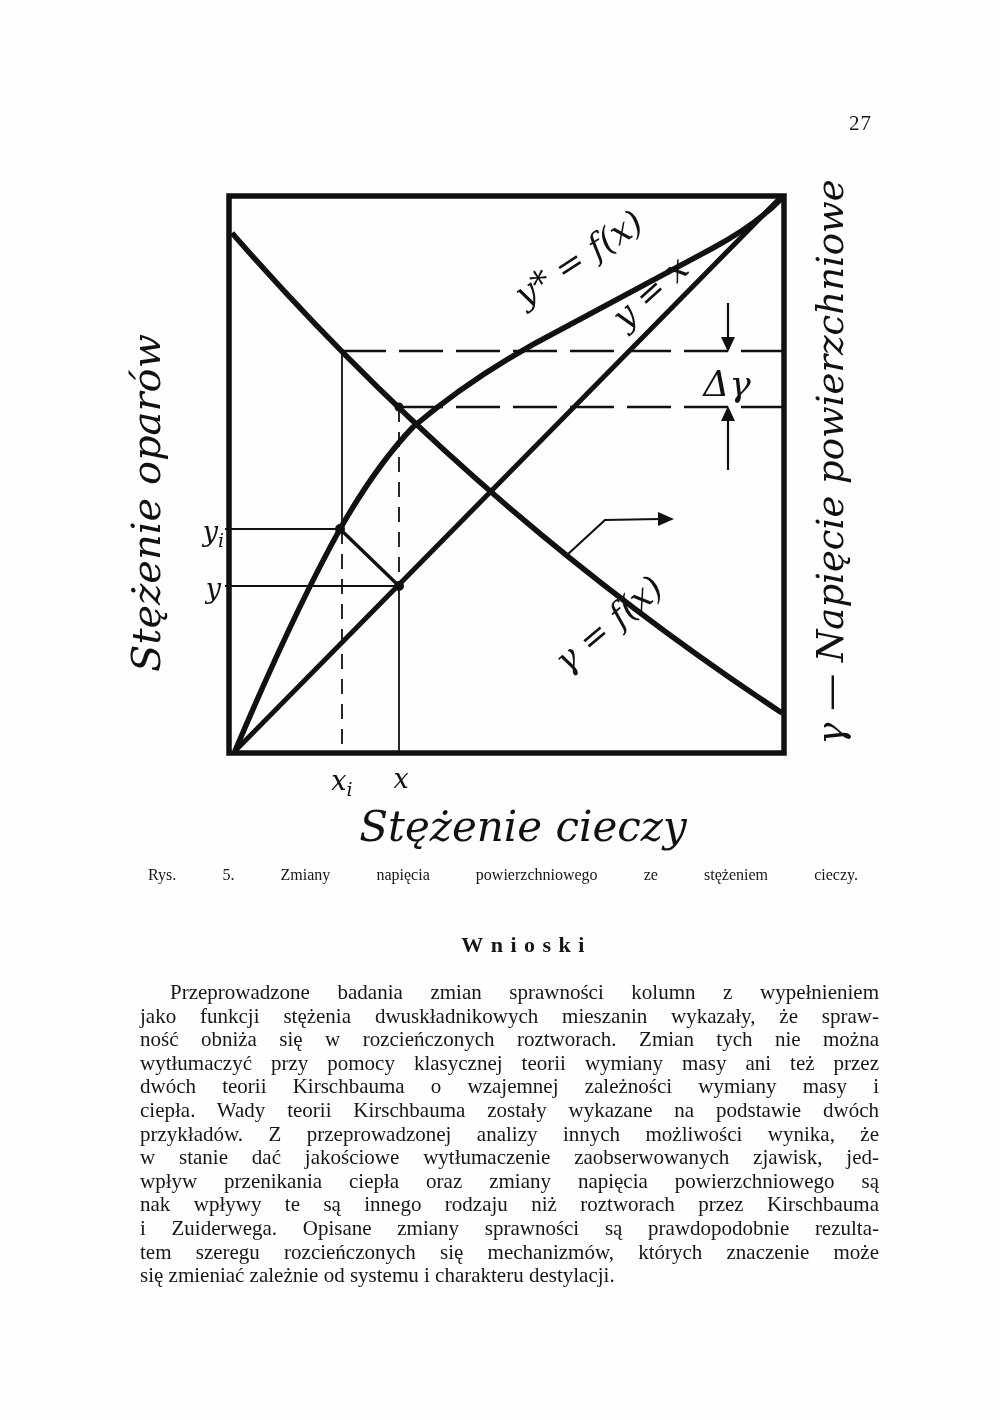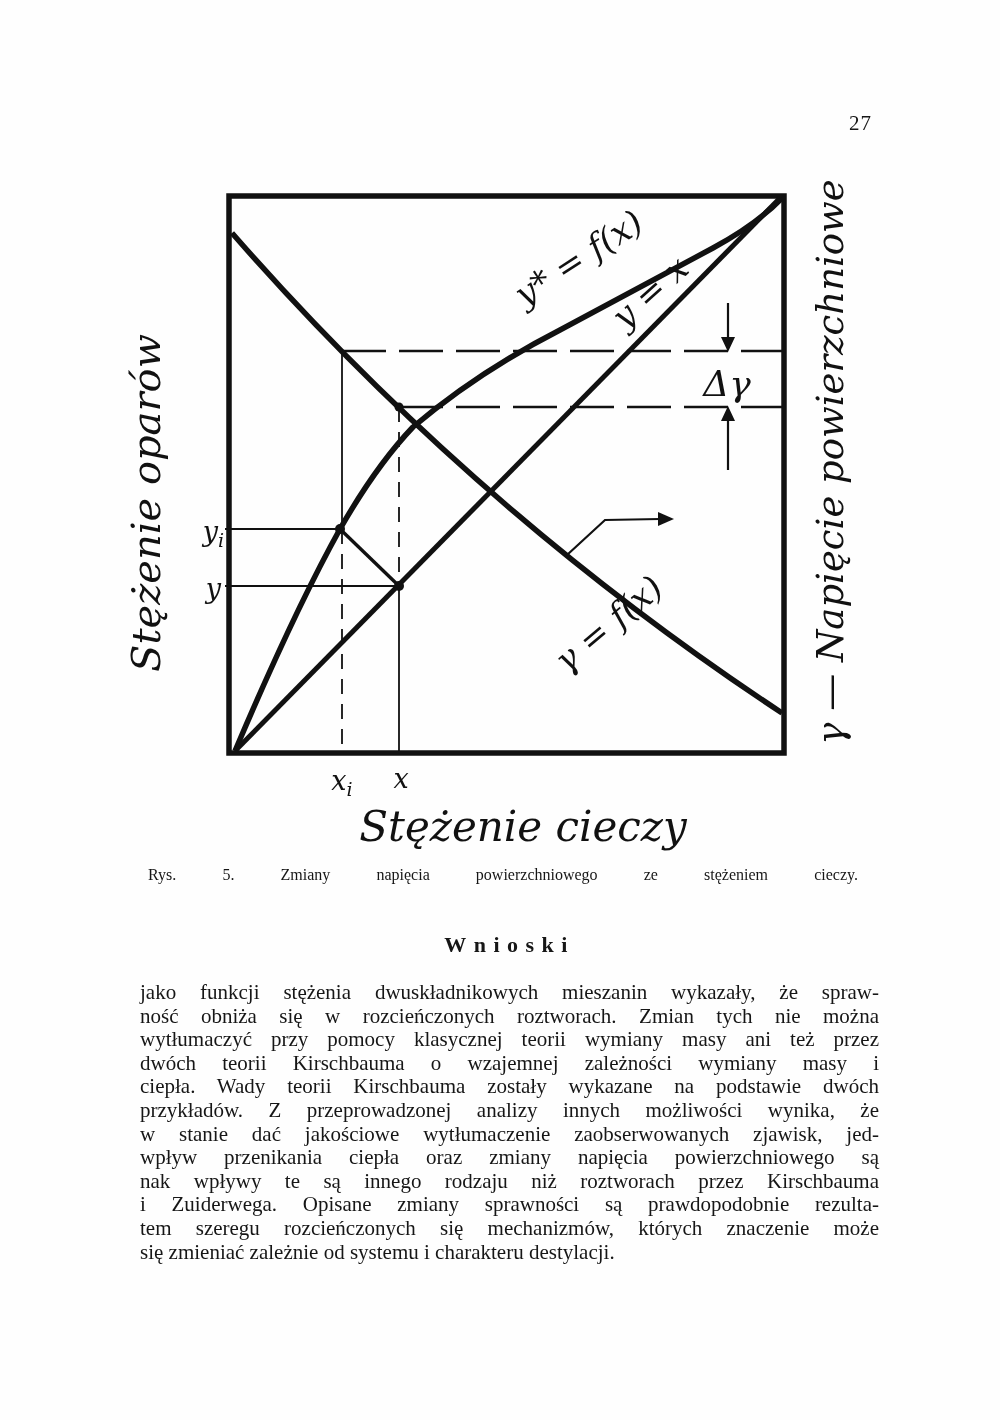--- a/index.html
+++ b/index.html
@@ -18,21 +18,21 @@
   }
   .figure-svg{position:absolute;left:100px;top:140px;}
   .script{font-family:"DejaVu Serif", serif;font-style:italic;fill:#111;}
   .caption{
     position:absolute;left:148px;top:861px;width:710px;
     font-size:16px;line-height:27px;
     text-align:justify;text-align-last:justify;
     word-spacing:6px;
   }
   .section-heading{
-    position:absolute;left:140px;top:932px;width:739px;
+    position:absolute;left:157px;top:932px;width:739px;
     font-size:22px;font-weight:bold;text-align:center;
     letter-spacing:0.34em;
   }
   .para{
     position:absolute;left:140px;top:981px;width:739px;
     font-size:21px;
   }
   .para .line{
     height:23.6px;line-height:23.6px;white-space:nowrap;
     text-align:justify;text-align-last:justify;
@@ -94,20 +94,21 @@
     <text class="script" font-size="40" text-anchor="middle" transform="translate(160,503) rotate(-90)">Stężenie oparów</text>
     <text class="script" font-size="42" text-anchor="middle" x="523" y="841">Stężenie cieczy</text>
     <text class="script" font-size="37" text-anchor="middle" transform="translate(843,462) rotate(-90)">γ — Napięcie powierzchniowe</text>
   </svg>
 
   <div class="caption">Rys. 5. Zmiany napięcia powierzchniowego ze stężeniem cieczy.</div>
 
   <div class="section-heading">Wnioski</div>
 
   <div class="para">
+    <div class="line first">Przeprowadzone badania zmian sprawności kolumn z wypełnieniem</div>
     <div class="line">jako funkcji stężenia dwuskładnikowych mieszanin wykazały, że spraw-</div>
     <div class="line">ność obniża się w rozcieńczonych roztworach. Zmian tych nie można</div>
     <div class="line">wytłumaczyć przy pomocy klasycznej teorii wymiany masy ani też przez</div>
     <div class="line">dwóch teorii Kirschbauma o wzajemnej zależności wymiany masy i</div>
     <div class="line">ciepła. Wady teorii Kirschbauma zostały wykazane na podstawie dwóch</div>
     <div class="line">przykładów. Z przeprowadzonej analizy innych możliwości wynika, że</div>
     <div class="line">w stanie dać jakościowe wytłumaczenie zaobserwowanych zjawisk, jed-</div>
     <div class="line">wpływ przenikania ciepła oraz zmiany napięcia powierzchniowego są</div>
     <div class="line">nak wpływy te są innego rodzaju niż roztworach przez Kirschbauma</div>
     <div class="line">i Zuiderwega. Opisane zmiany sprawności są prawdopodobnie rezulta-</div>

